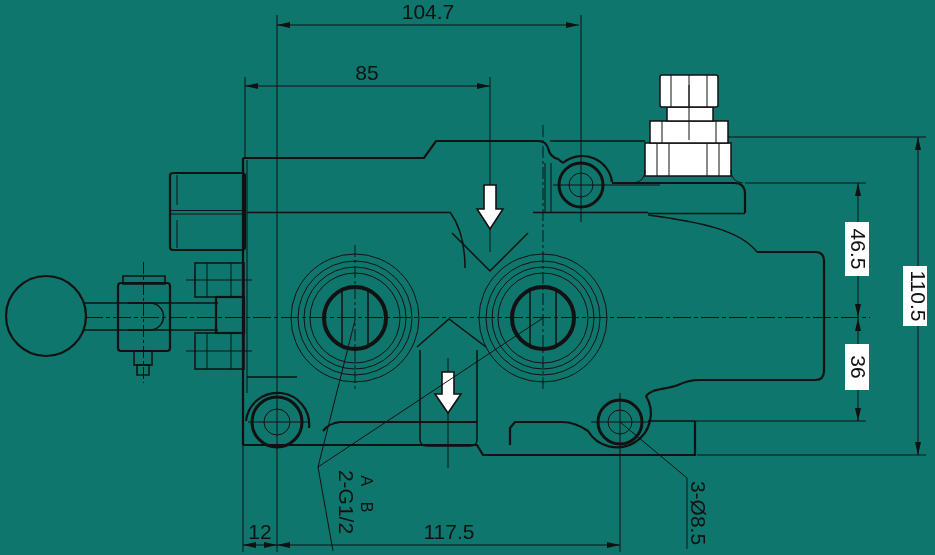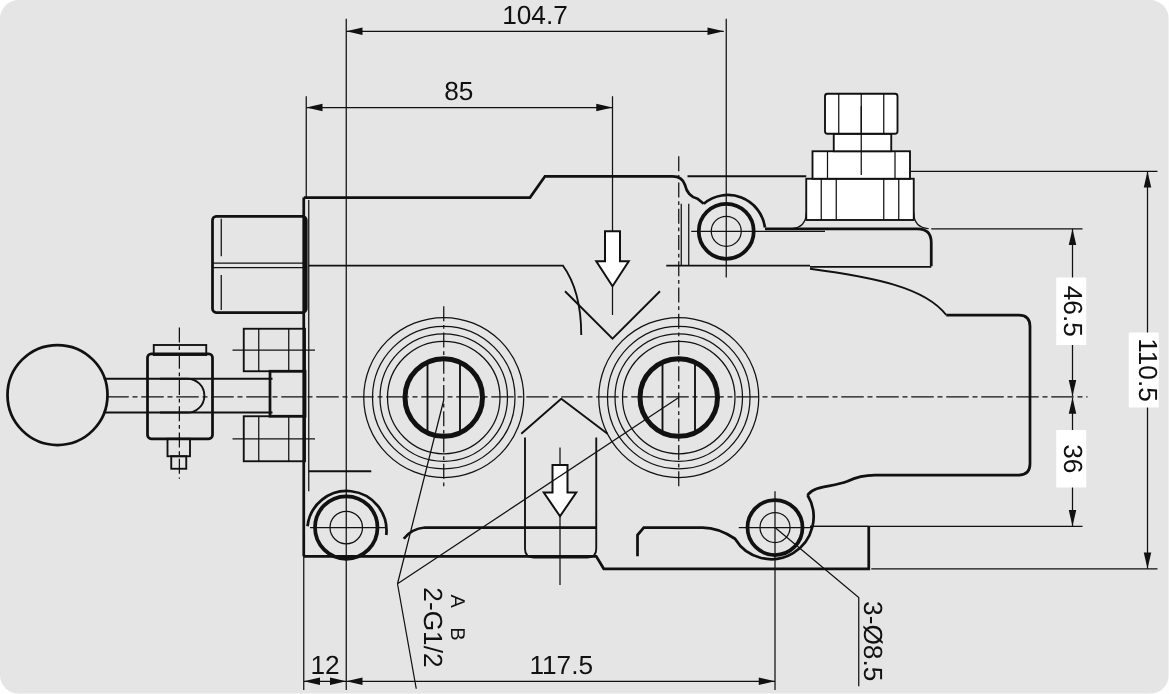--- a/index.html
+++ b/index.html
@@ -1,17 +1,17 @@
 <!DOCTYPE html>
 <html><head>
 <meta charset="utf-8">
 <style>
   html,body{margin:0;padding:0;background:#ffffff;}
-  .stage{position:relative;width:935px;height:555px;background:#e5e5e5;overflow:hidden;
-         font-family:"Liberation Sans",sans-serif;border-radius:15px;}
+  .stage{position:relative;width:935px;height:555px;background:#0f766e;overflow:hidden;
+         font-family:"Liberation Sans",sans-serif;}
   svg{display:block;}
   .ln   {stroke:#111;stroke-width:1;fill:none;}
   .med  {stroke:#111;stroke-width:1.5;fill:none;}
   .bold {stroke:#111;stroke-width:2.2;fill:none;}
   .xbold{stroke:#111;stroke-width:4;fill:none;}
   .bold3{stroke:#111;stroke-width:3;fill:none;}
   .whitefill{fill:#ffffff;stroke:#111;}
   .arrowhead{fill:#111;stroke:none;}
   .dimtext{font-family:"Liberation Sans",sans-serif;font-size:21px;fill:#111;}
   .dimtext-sm{font-family:"Liberation Sans",sans-serif;font-size:16px;fill:#111;letter-spacing:6px;}

